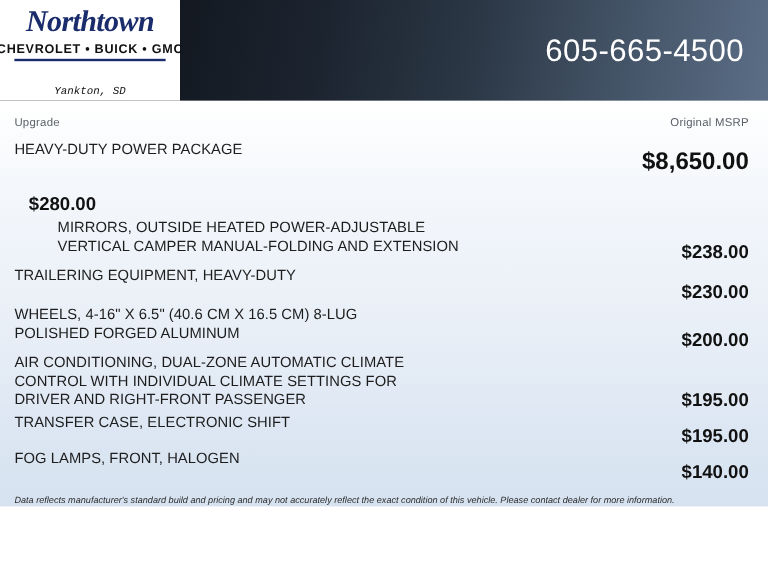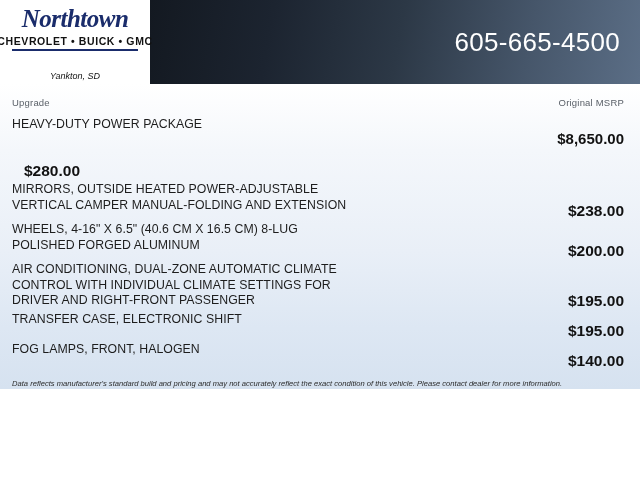--- a/index.html
+++ b/index.html
@@ -65,21 +65,21 @@
     white-space: nowrap;
   }
   .logo-underline {
     width: 126px;
     height: 2px;
     background: #1a2c6b;
     margin-top: 2px;
   }
   .logo-city {
     margin-top: 20px;
-    font-family: Liberation Sans, sans-serif;
+    font-family: Liberation Mono, monospace;
     font-style: italic;
     font-size: 9px;
     line-height: 10px;
     color: #111111;
   }
   .phone {
     position: absolute;
     right: 20px;
     top: 50%;
     transform: translateY(-50%);
@@ -130,27 +130,27 @@
     font-size: 15.5px;
     font-weight: bold;
     color: #111111;
     white-space: nowrap;
     padding-left: 12px;
     align-self: flex-end;
     padding-bottom: 2px;
   }
   .row.r0 { min-height: 32px; }
   .row.r1 { min-height: 33px; }
-  .row.r2 { min-height: 40px; }
+  .row.r2 { min-height: 40px; margin-left: 36px; }
   .row.r3 { min-height: 33px; }
   .row.r4 { min-height: 40px; }
   .row.r5 { min-height: 50px; }
   .row.r6 { min-height: 30px; }
   .row.r7 { min-height: 30px; }
-  .row.r0 .price { font-size: 15px; }
+  .row.r0 .price { font-size: 20px; }
 
   .disclaimer {
     padding: 6px 14px 0 12px;
     font-size: 7.6px;
     font-style: italic;
     color: #2b2b2b;
     line-height: 11px;
   }
 
   .footer-bar {
@@ -187,20 +187,24 @@
         <div class="price">$8,650.00</div>
       </div>
       <div class="row r1">
         <div class="price">$280.00</div>
       </div>
       <div class="row r2">
         <div class="label">MIRRORS, OUTSIDE HEATED POWER-ADJUSTABLE
 VERTICAL CAMPER MANUAL-FOLDING AND EXTENSION</div>
         <div class="price">$238.00</div>
       </div>
+      <div class="row r3">
+        <div class="label">TRAILERING EQUIPMENT, HEAVY-DUTY</div>
+        <div class="price">$230.00</div>
+      </div>
       <div class="row r4">
         <div class="label">WHEELS, 4-16" X 6.5" (40.6 CM X 16.5 CM) 8-LUG
 POLISHED FORGED ALUMINUM</div>
         <div class="price">$200.00</div>
       </div>
       <div class="row r5">
         <div class="label">AIR CONDITIONING, DUAL-ZONE AUTOMATIC CLIMATE
 CONTROL WITH INDIVIDUAL CLIMATE SETTINGS FOR
 DRIVER AND RIGHT-FRONT PASSENGER</div>
         <div class="price">$195.00</div>

